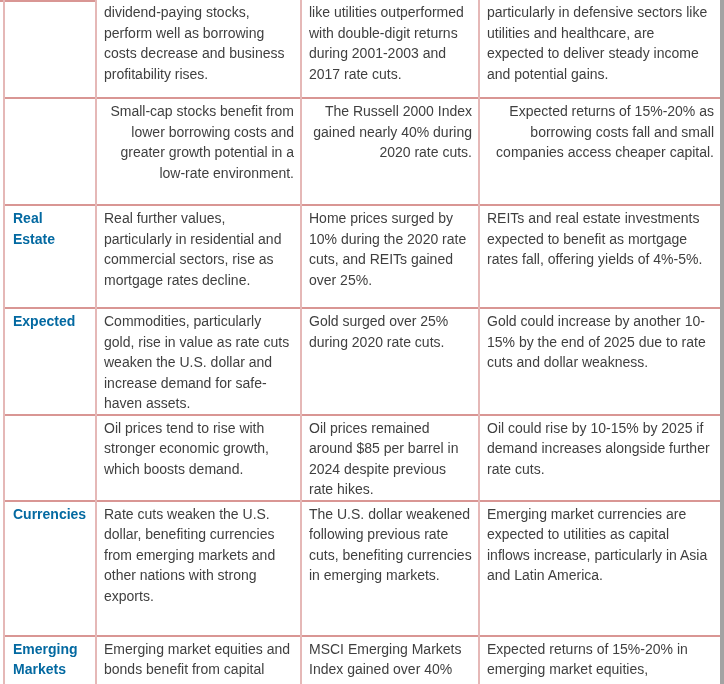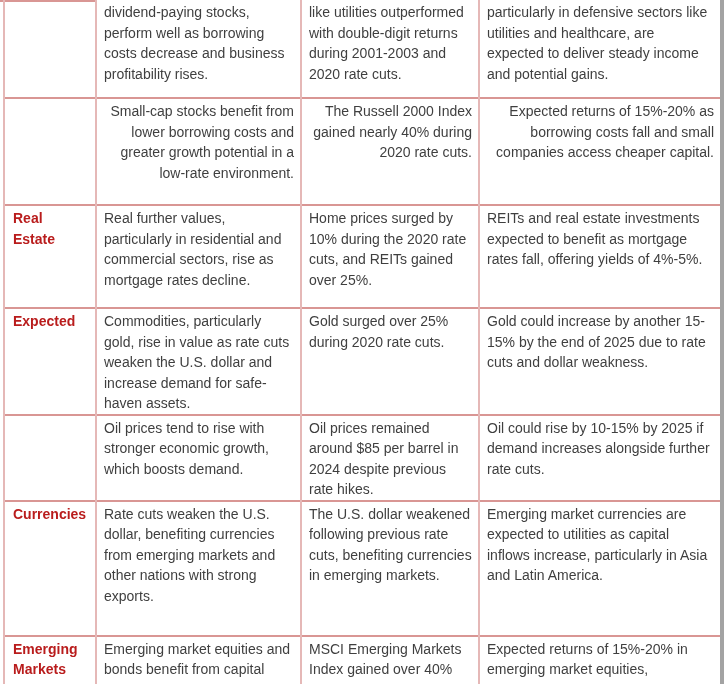--- a/index.html
+++ b/index.html
@@ -35,21 +35,21 @@
     margin-top: 44px;
   }
   .doc-table td:last-child {
     border-right: 8px solid #a3a3a3;
   }
   .doc-table tr:first-child td {
     border-top: none;
   }
   .doc-table td.cat {
     font-weight: bold;
-    color: #b91c1c;
+    color: #0369a1;
     padding-left: 8px;
     padding-right: 17px;
   }
   .top-border-fragment {
     position: absolute;
     left: 0;
     top: 0;
     width: 95px;
     height: 2px;
     background: #d99694;
@@ -64,40 +64,40 @@
   <colgroup>
     <col style="width:92px">
     <col style="width:205px">
     <col style="width:178px">
     <col style="width:245px">
   </colgroup>
   <tbody>
       <tr style="height: 98px;">
         <td class="cat"></td>
         <td>dividend-paying stocks, perform well as borrowing costs decrease and business profitability rises.</td>
-        <td>like utilities outperformed with double-digit returns during 2001-2003 and 2020 rate cuts.</td>
+        <td>like utilities outperformed with double-digit returns during 2001-2003 and 2017 rate cuts.</td>
         <td>particularly in defensive sectors like utilities and healthcare, are expected to deliver steady income and potential gains.</td>
       </tr>
       <tr style="height: 107px; text-align: right;">
         <td class="cat"></td>
         <td>Small-cap stocks benefit from lower borrowing costs and greater growth potential in a low-rate environment.</td>
         <td>The Russell 2000 Index gained nearly 40% during 2020 rate cuts.</td>
         <td>Expected returns of 15%-20% as borrowing costs fall and small companies access cheaper capital.</td>
       </tr>
       <tr style="height: 103px;">
         <td class="cat">Real Estate</td>
         <td>Real further values, particularly in residential and commercial sectors, rise as mortgage rates decline.</td>
         <td>Home prices surged by 10% during the 2020 rate cuts, and REITs gained over 25%.</td>
         <td>REITs and real estate investments expected to benefit as mortgage rates fall, offering yields of 4%-5%.</td>
       </tr>
       <tr style="height: 102px;">
         <td class="cat">Expected</td>
         <td>Commodities, particularly gold, rise in value as rate cuts weaken the U.S. dollar and increase demand for safe-haven assets.</td>
         <td>Gold surged over 25% during 2020 rate cuts.</td>
-        <td>Gold could increase by another 15-15% by the end of 2025 due to rate cuts and dollar weakness.</td>
+        <td>Gold could increase by another 10-15% by the end of 2025 due to rate cuts and dollar weakness.</td>
       </tr>
       <tr style="height: 79px;">
         <td class="cat"></td>
         <td>Oil prices tend to rise with stronger economic growth, which boosts demand.</td>
         <td>Oil prices remained around $85 per barrel in 2024 despite previous rate hikes.</td>
         <td>Oil could rise by 10-15% by 2025 if demand increases alongside further rate cuts.</td>
       </tr>
       <tr style="height: 135px;">
         <td class="cat">Currencies</td>
         <td>Rate cuts weaken the U.S. dollar, benefiting currencies from emerging markets and other nations with strong exports.</td>

